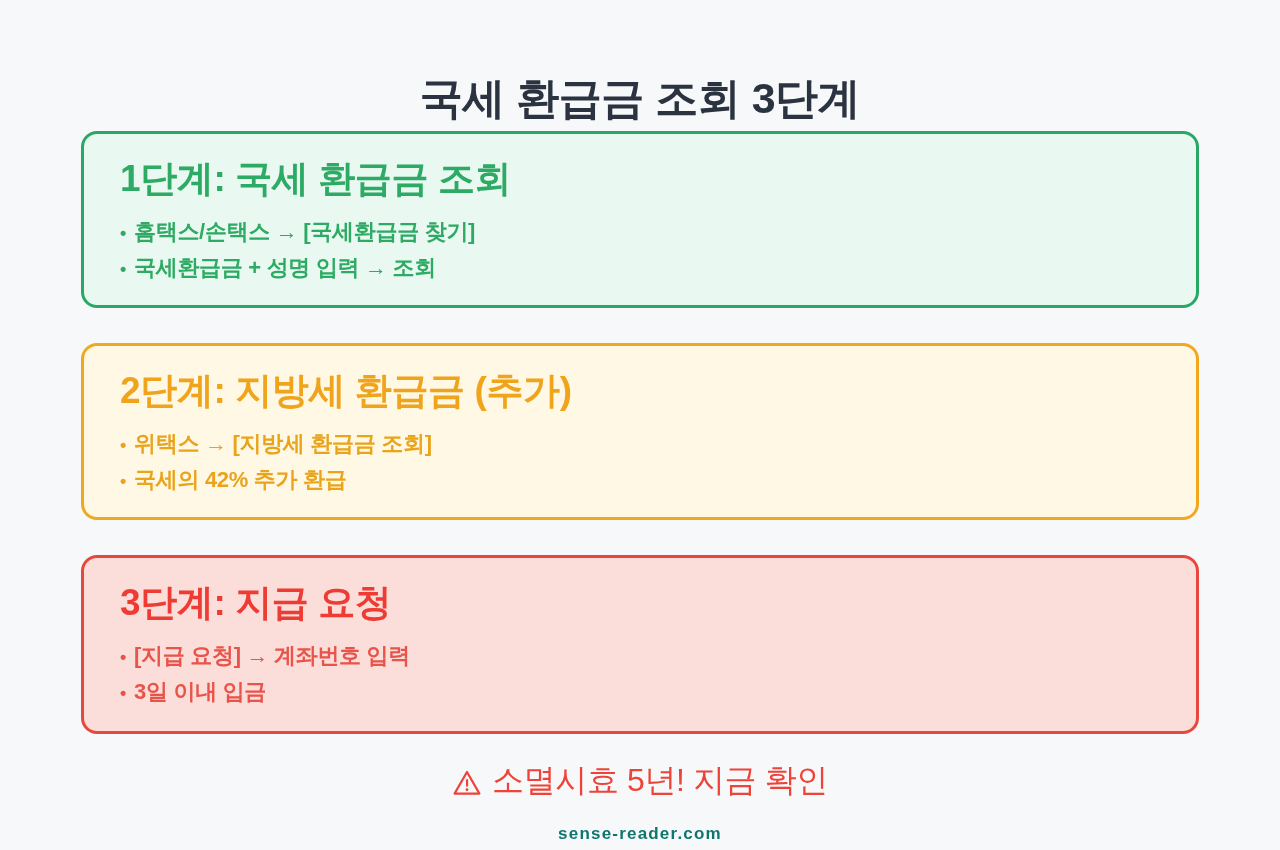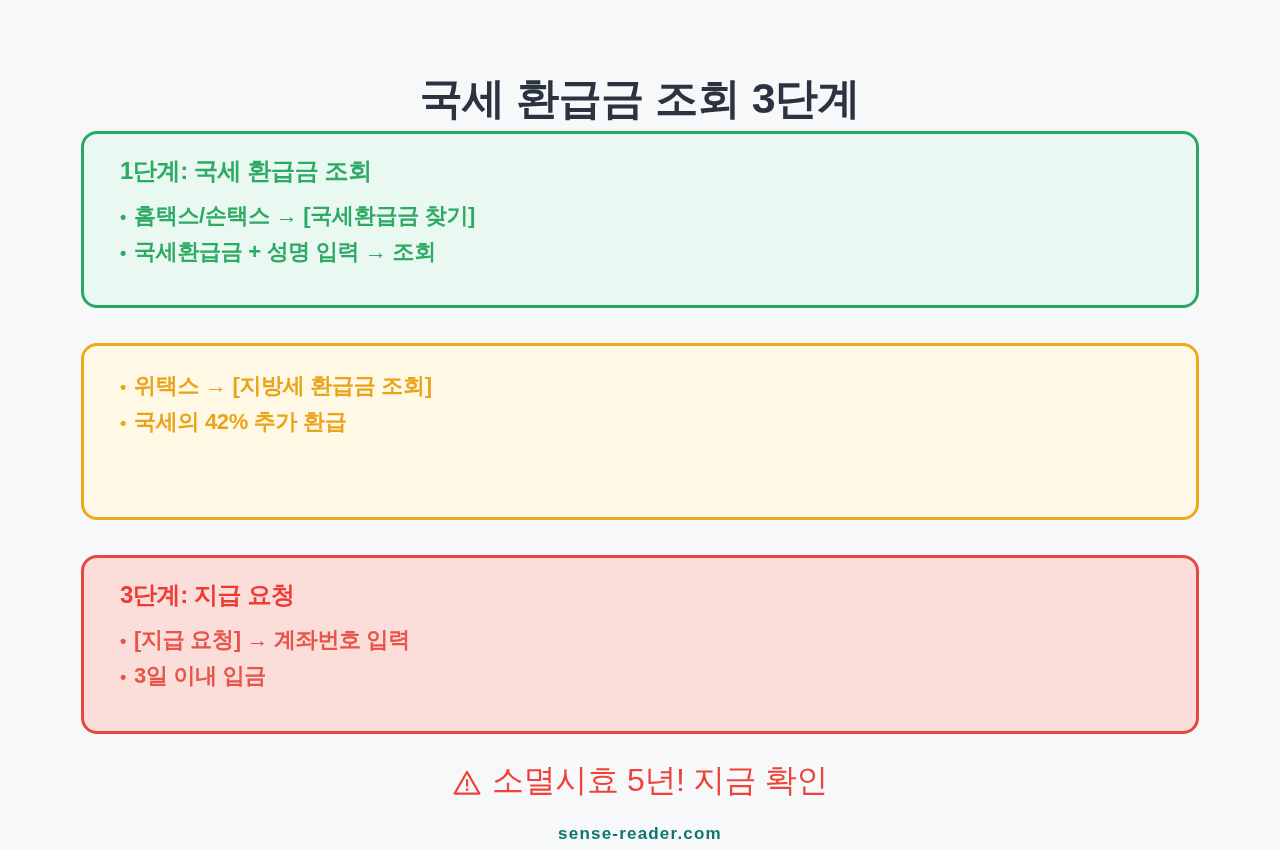--- a/index.html
+++ b/index.html
@@ -66,21 +66,21 @@
     border-color: #f2a81c;
     height: 177px;
   }
   .step-card.step-3 {
     background: #fbddd9;
     border-color: #e8473d;
     height: 179px;
   }
 
   .step-heading {
-    font-size: 24px;
+    font-size: 37px;
     font-weight: bold;
     letter-spacing: -0.4px;
     margin: 0 0 12px 0;
     line-height: 1.25;
   }
   .step-1 .step-heading { color: #2daa63; }
   .step-2 .step-heading { color: #f0a41c; }
   .step-3 .step-heading { color: #ee3b33; }
 
   .bullet-list {
@@ -161,20 +161,21 @@
           <span>홈택스/손택스 → [국세환급금 찾기]</span>
         </li>
         <li class="bullet-item">
           <span class="bullet-dot">•</span>
           <span>국세환급금 + 성명 입력 → 조회</span>
         </li>
       </ul>
     </section>
 
     <section class="step-card step-2">
+      <h2 class="step-heading">2단계: 지방세 환급금 (추가)</h2>
       <ul class="bullet-list">
         <li class="bullet-item">
           <span class="bullet-dot">•</span>
           <span>위택스 → [지방세 환급금 조회]</span>
         </li>
         <li class="bullet-item">
           <span class="bullet-dot">•</span>
           <span>국세의 42% 추가 환급</span>
         </li>
       </ul>

